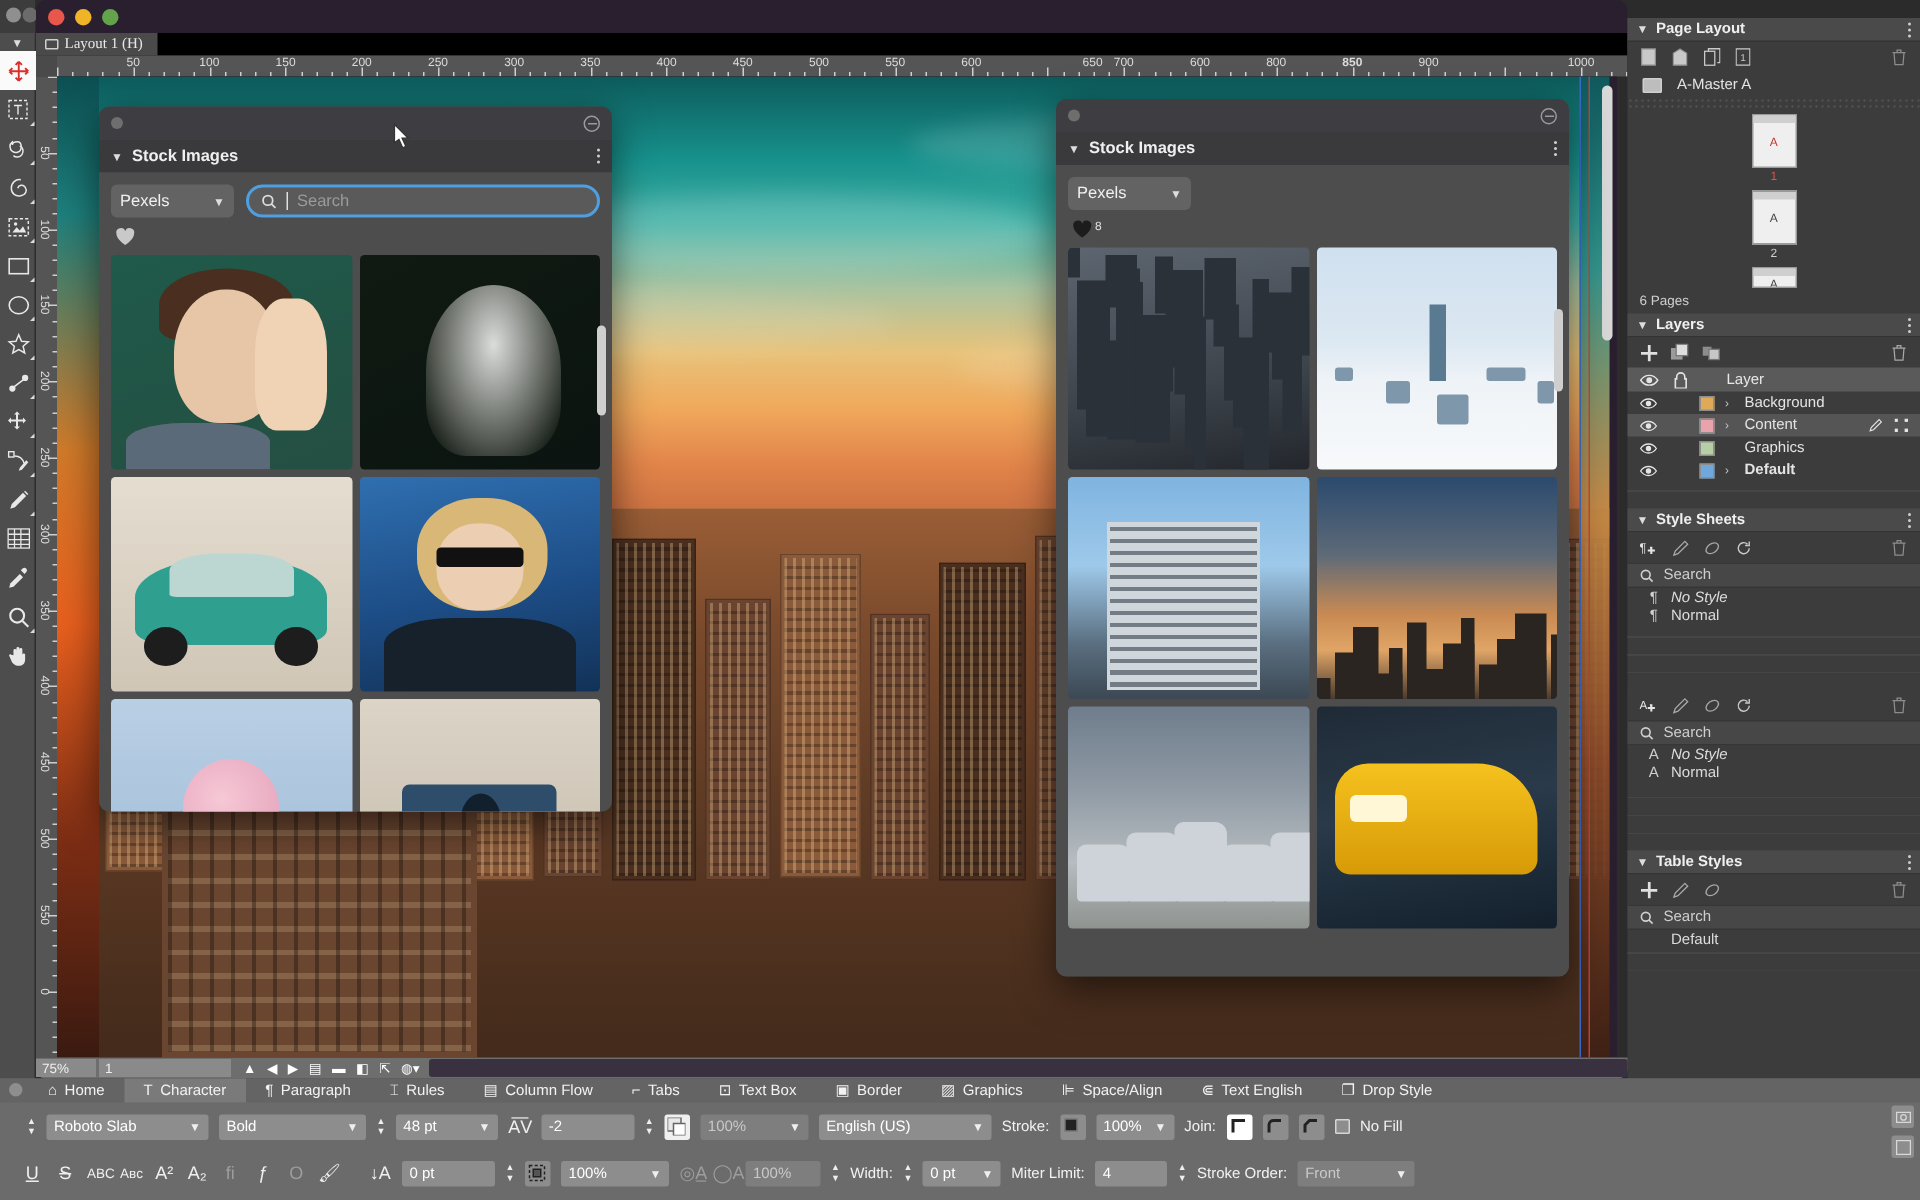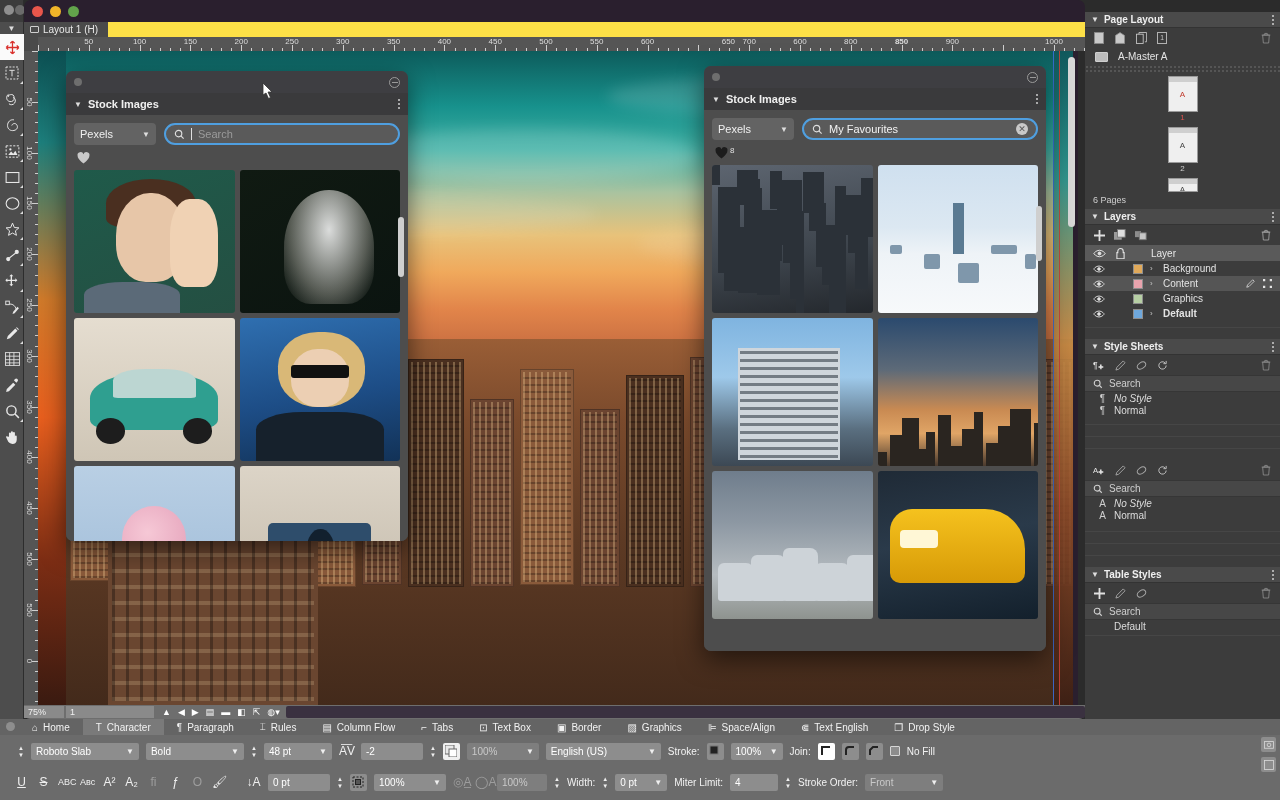--- a/index.html
+++ b/index.html
@@ -34,21 +34,21 @@
     color:#e6e6e6; position:relative;
   }
   .tool.active { background:#fafafa; }
   .tool svg { display:block; }
   .tool .corner{position:absolute;right:1px;bottom:2px;width:0;height:0;
     border-left:3px solid transparent;border-bottom:3px solid #ddd;}
 
   
   .tabstrip {
     position:absolute; left:24px; top:22px; width:1061px; height:15px;
-    background:#fde047; display:flex; align-items:center;
+    background:#000000; display:flex; align-items:center;font-family:Liberation Serif, serif;
   }
   .doctab{
     height:15px; background:#4a4a4a; display:flex; align-items:center; gap:4px;
     padding:0 10px 0 6px; font-size:10px; color:#e8e8e8;
   }
   .doctab .pg{width:9px;height:7px;border:1px solid #cfcfcf;border-radius:1px;}
 
   
   .hruler{
     position:absolute; left:24px; top:37px; width:1061px; height:14px;
@@ -710,28 +710,20 @@
           <i></i>
           <i></i>
         </span>
     </div>
     <div class="panel-body" style="height:calc(100% - 44px);position:relative;">
       <div class="srchrow">
         <div class="combo">
           <span>Pexels</span>
           <span class="chev">▼</span>
         </div>
-        <div class="searchbox">
-          <svg width="11" height="11" viewBox="0 0 24 24" fill="none" stroke="#dcdcdc" stroke-width="2.6">
-            <circle cx="10" cy="10" r="7"></circle>
-              <path d="M15 15l6 6"></path>
-            </svg>
-          <span class="val">My Favourites</span>
-          <span class="clearx">✕</span>
-        </div>
       </div>
       <div class="favrow">
         <svg width="15" height="13" viewBox="0 0 24 22" fill="#1c1c1c">
           <path d="M12 21S2 14.5 2 8.2A5.2 5.2 0 0112 5.4 5.2 5.2 0 0122 8.2C22 14.5 12 21 12 21z"></path>
           </svg>
         <span class="favcount">8</span>
       </div>
       <div class="grid" id="grid2">
           <div class="thumb t-city" style="height: 148px;">
             <i class="b" style="left:0px;top:0px;width:8px;height:20px;"></i>

